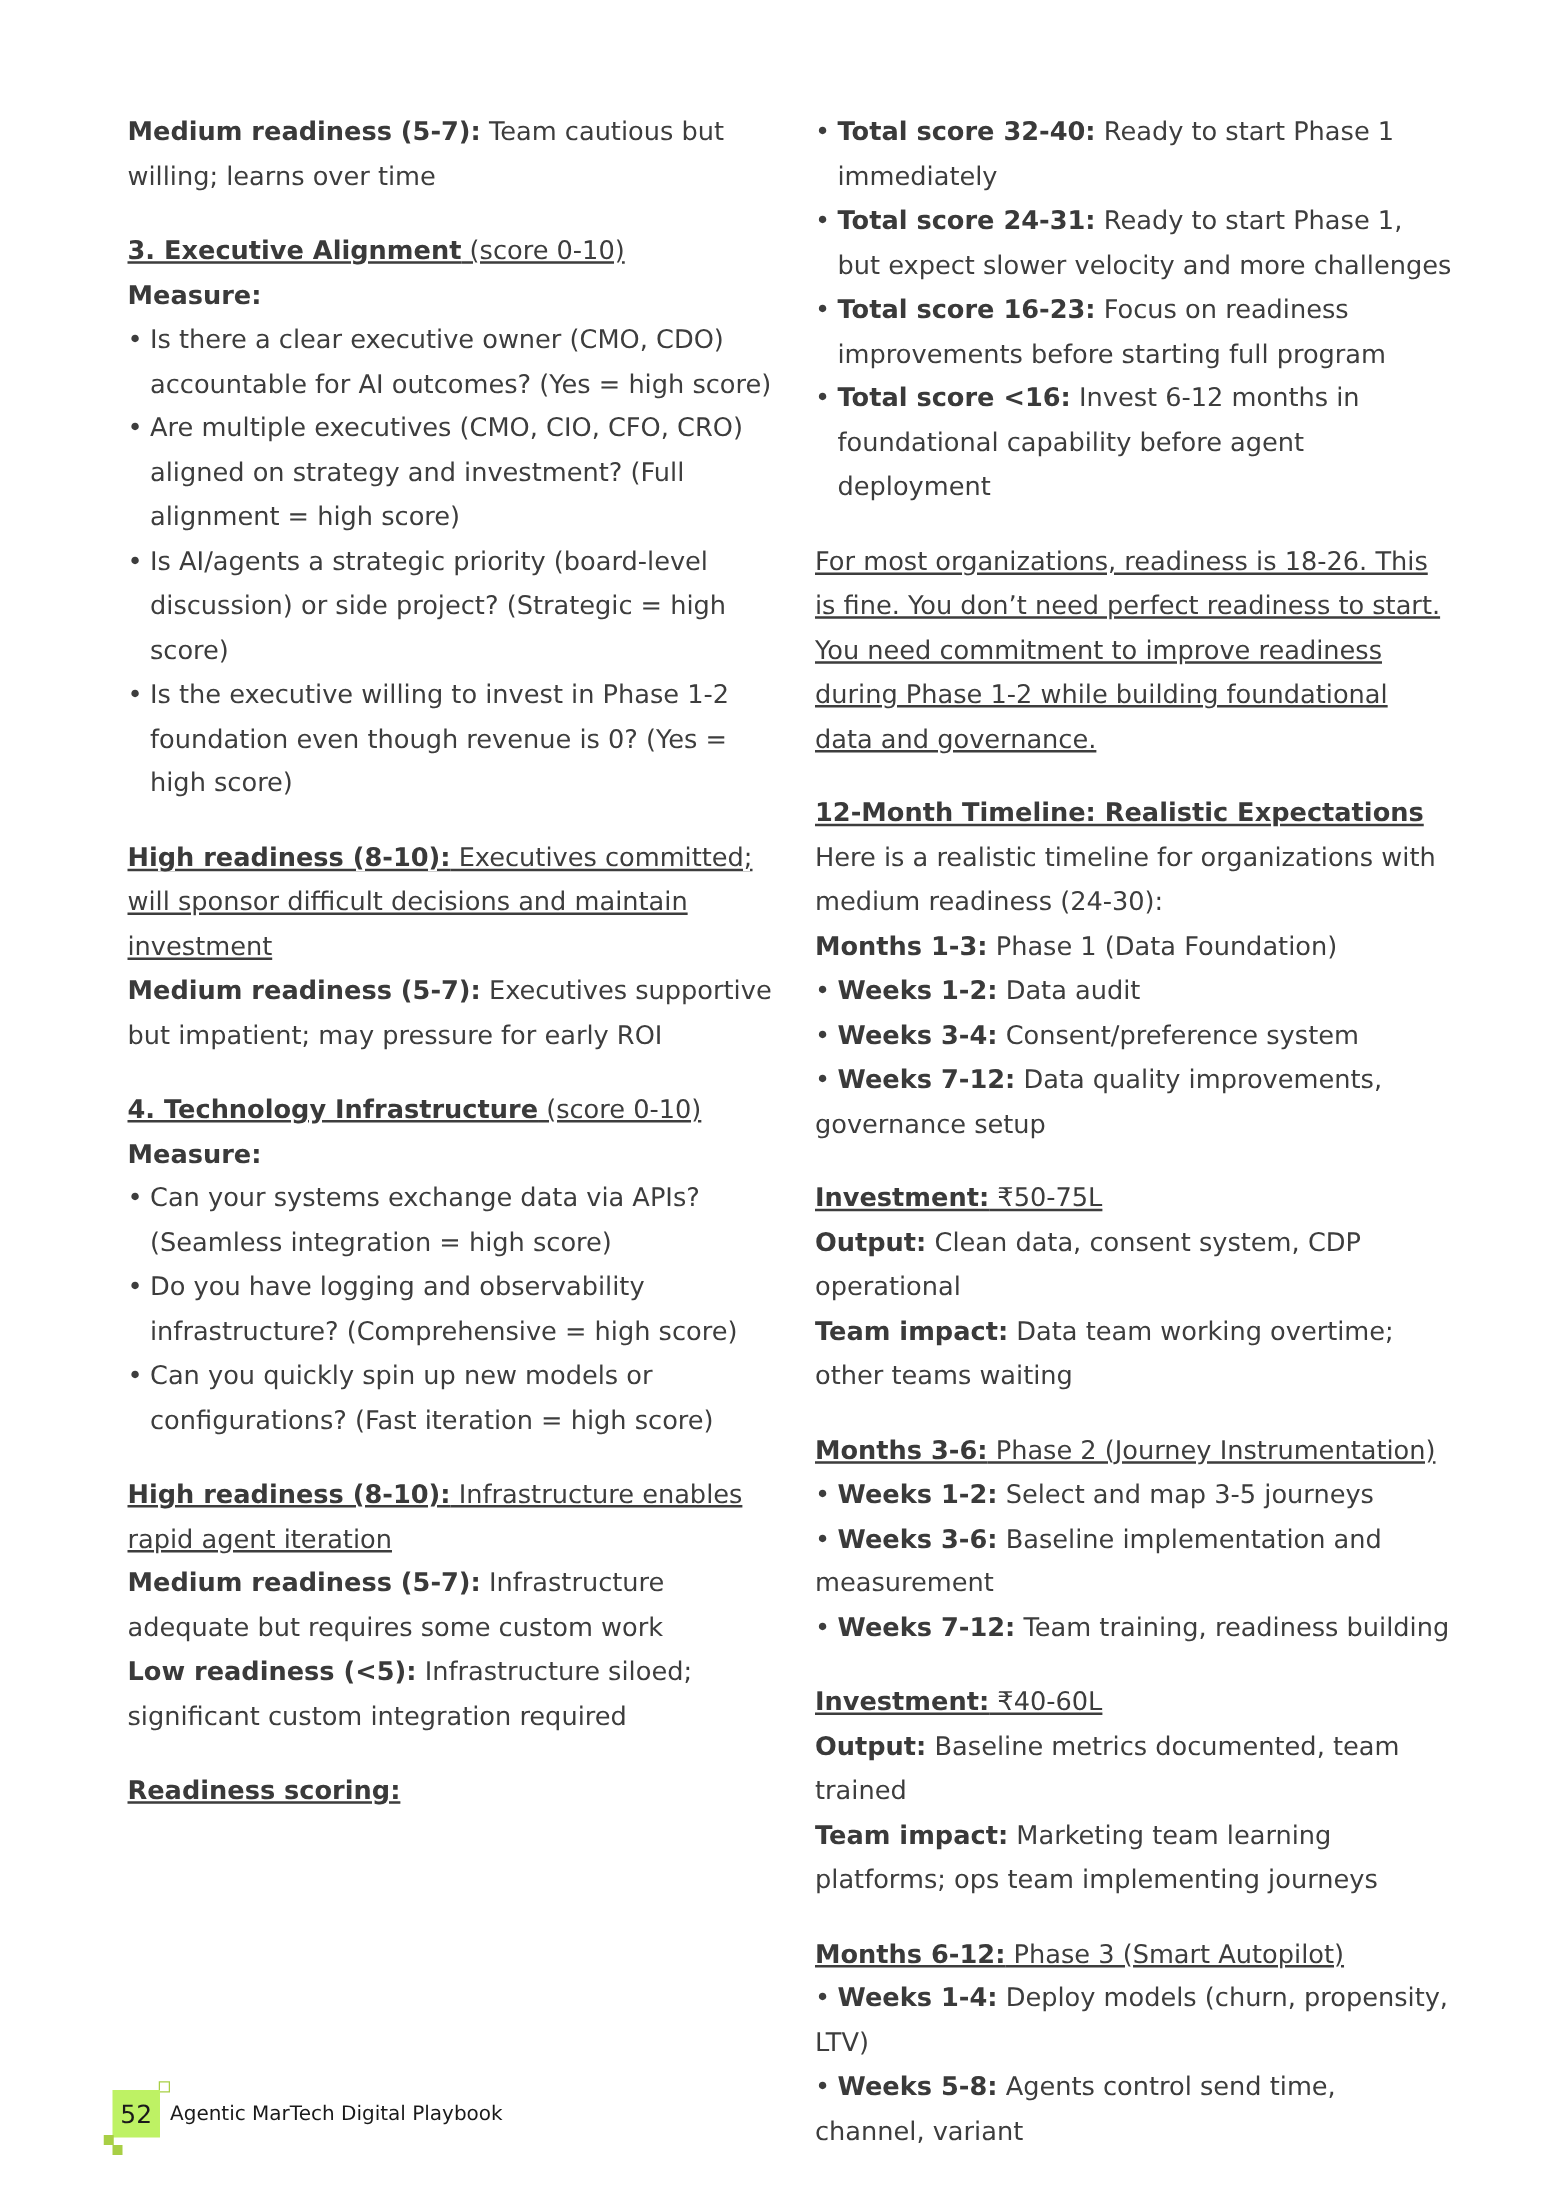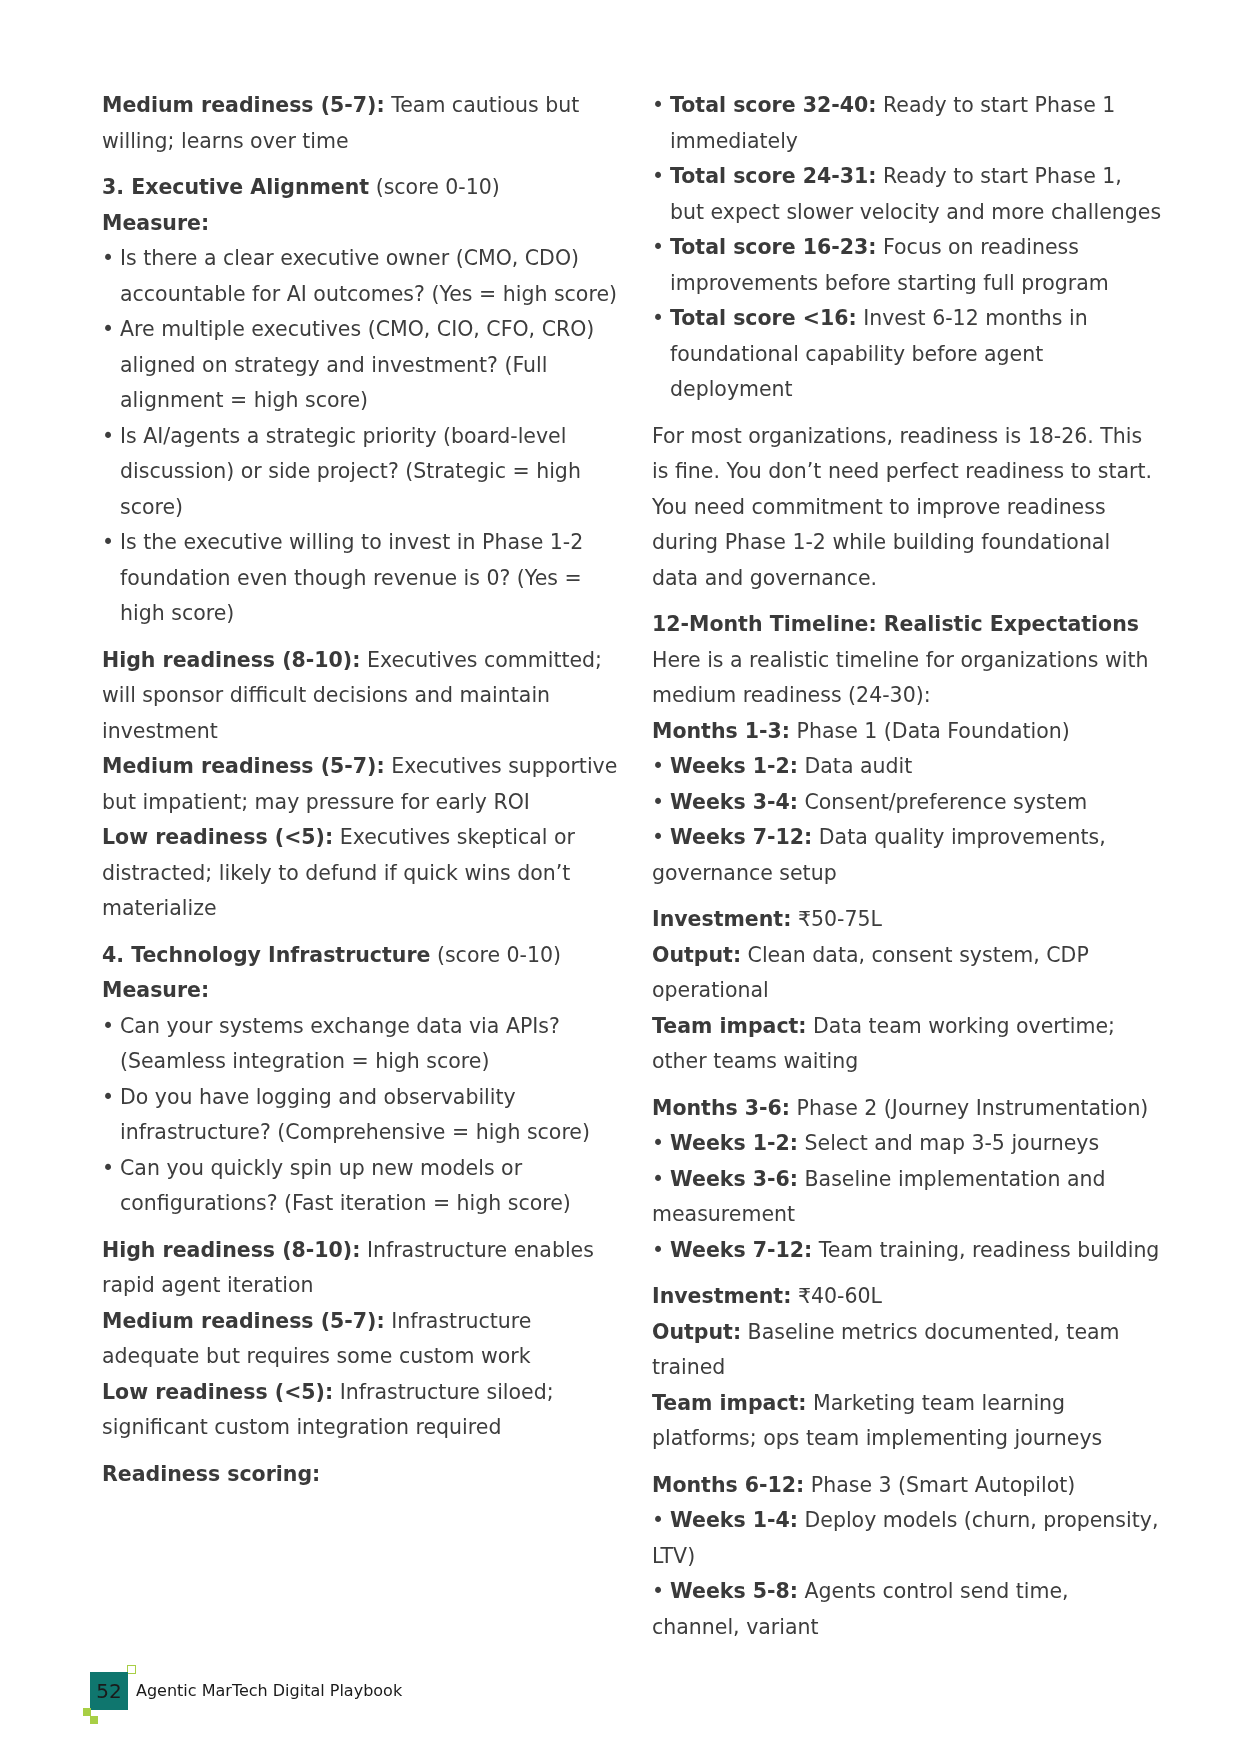--- a/index.html
+++ b/index.html
@@ -5,52 +5,51 @@
   html, body { margin: 0; padding: 0; background: #ffffff; }
   body {
     width: 1240px; height: 1754px; position: relative; overflow: hidden;
     font-family: "DejaVu Sans", "Liberation Sans", sans-serif;
     color: #3d3d3d;
   }
   .col { position: absolute; top: 88px; font-size: 20.5px; line-height: 35.5px; }
   .col.left { left: 102px; width: 520px; }
   .col.right { left: 652px; width: 510px; }
   .col p { margin: 0; }
-  .col .gap { margin-top: 11px; }
+  .col .gap { margin-top: 24px; text-decoration: underline; }
   b { font-weight: bold; color: #3a3a3a; }
   .bullet { padding-left: 18px; text-indent: -18px; }
   .bullet::before { content: "\2022"; display: inline-block; width: 18px; text-indent: 0; }
   .bullet-flat::before { content: "\2022"; margin-right: 6px; }
   .footer {
     position: absolute; left: 80px; top: 1662px; height: 50px;
   }
   .badge {
     position: absolute; left: 10px; top: 10px; width: 38px; height: 38px;
-    background: #0f766e; color: #1a1a1a; font-size: 20px; line-height: 38px; text-align: center;
+    background: #bef264; color: #1a1a1a; font-size: 20px; line-height: 38px; text-align: center;
   }
   .sq-outline { position: absolute; left: 47px; top: 3px; width: 7px; height: 7px; border: 1.5px solid #a8cf45; background: #fff; }
   .sq1 { position: absolute; left: 3px; top: 46px; width: 8px; height: 8px; background: #a8cf45; }
   .sq2 { position: absolute; left: 10px; top: 54px; width: 8px; height: 8px; background: #a8cf45; }
   .footer-title { position: absolute; left: 56px; top: 10px; font-size: 16px; line-height: 38px; color: #1a1a1a; white-space: nowrap; }
 </style>
 </head>
 <body>
 
 <div class="col left">
   <p><b>Medium readiness (5-7):</b><span> Team cautious but willing; learns over time</span></p>
 
   <p class="gap"><b>3. Executive Alignment</b><span> (score 0-10)</span></p>
   <p><b>Measure:</b></p>
   <p class="bullet">Is there a clear executive owner (CMO, CDO) accountable for AI outcomes? (Yes = high score)</p>
   <p class="bullet">Are multiple executives (CMO, CIO, CFO, CRO) aligned on strategy and investment? (Full alignment = high score)</p>
   <p class="bullet">Is AI/agents a strategic priority (board-level discussion) or side project? (Strategic = high score)</p>
   <p class="bullet">Is the executive willing to invest in Phase 1-2 foundation even though revenue is 0? (Yes = high score)</p>
   <p class="gap"><b>High readiness (8-10):</b><span> Executives committed; will sponsor difficult decisions and maintain investment</span></p>
   <p><b>Medium readiness (5-7):</b><span> Executives supportive but impatient; may pressure for early ROI</span></p>
-  <p><b>Low readiness (&lt;5):</b><span> Executives skeptical or distracted; likely to defund if quick wins don’t materialize</span></p>
 
   <p class="gap"><b>4. Technology Infrastructure</b><span> (score 0-10)</span></p>
   <p><b>Measure:</b></p>
   <p class="bullet">Can your systems exchange data via APIs? (Seamless integration = high score)</p>
   <p class="bullet">Do you have logging and observability infrastructure? (Comprehensive = high score)</p>
   <p class="bullet">Can you quickly spin up new models or configurations? (Fast iteration = high score)</p>
   <p class="gap"><b>High readiness (8-10):</b><span> Infrastructure enables rapid agent iteration</span></p>
   <p><b>Medium readiness (5-7):</b><span> Infrastructure adequate but requires some custom work</span></p>
   <p><b>Low readiness (&lt;5):</b><span> Infrastructure siloed; significant custom integration required</span></p>
 

